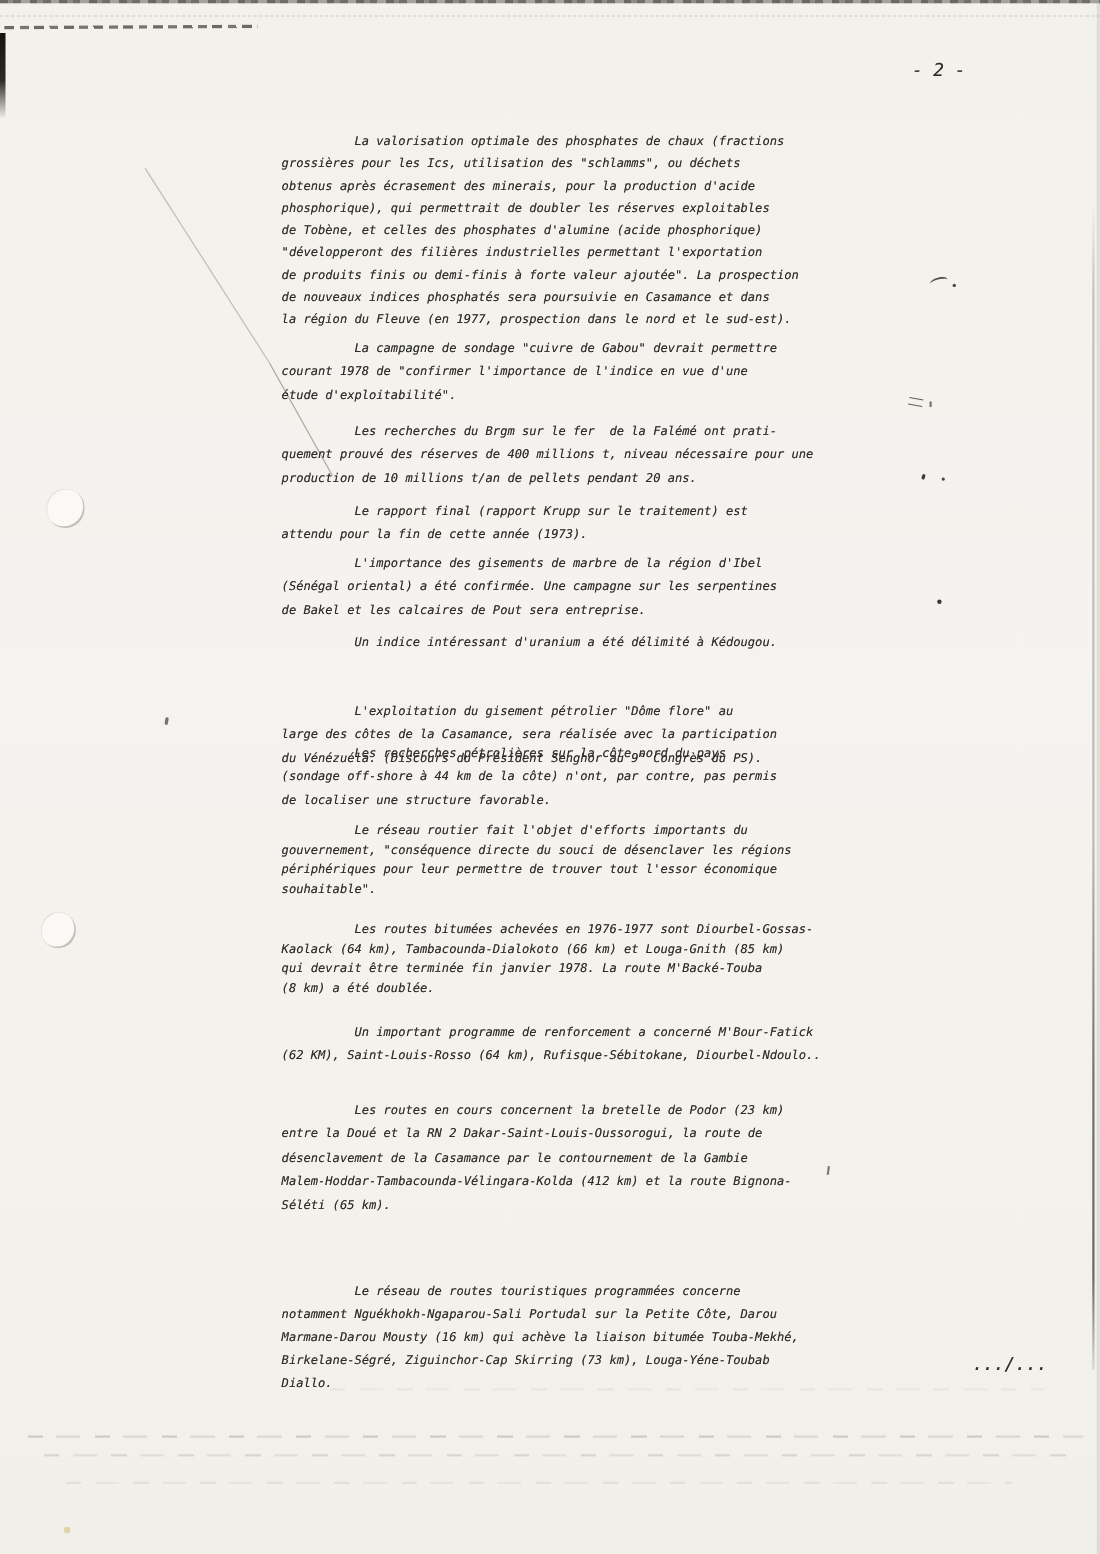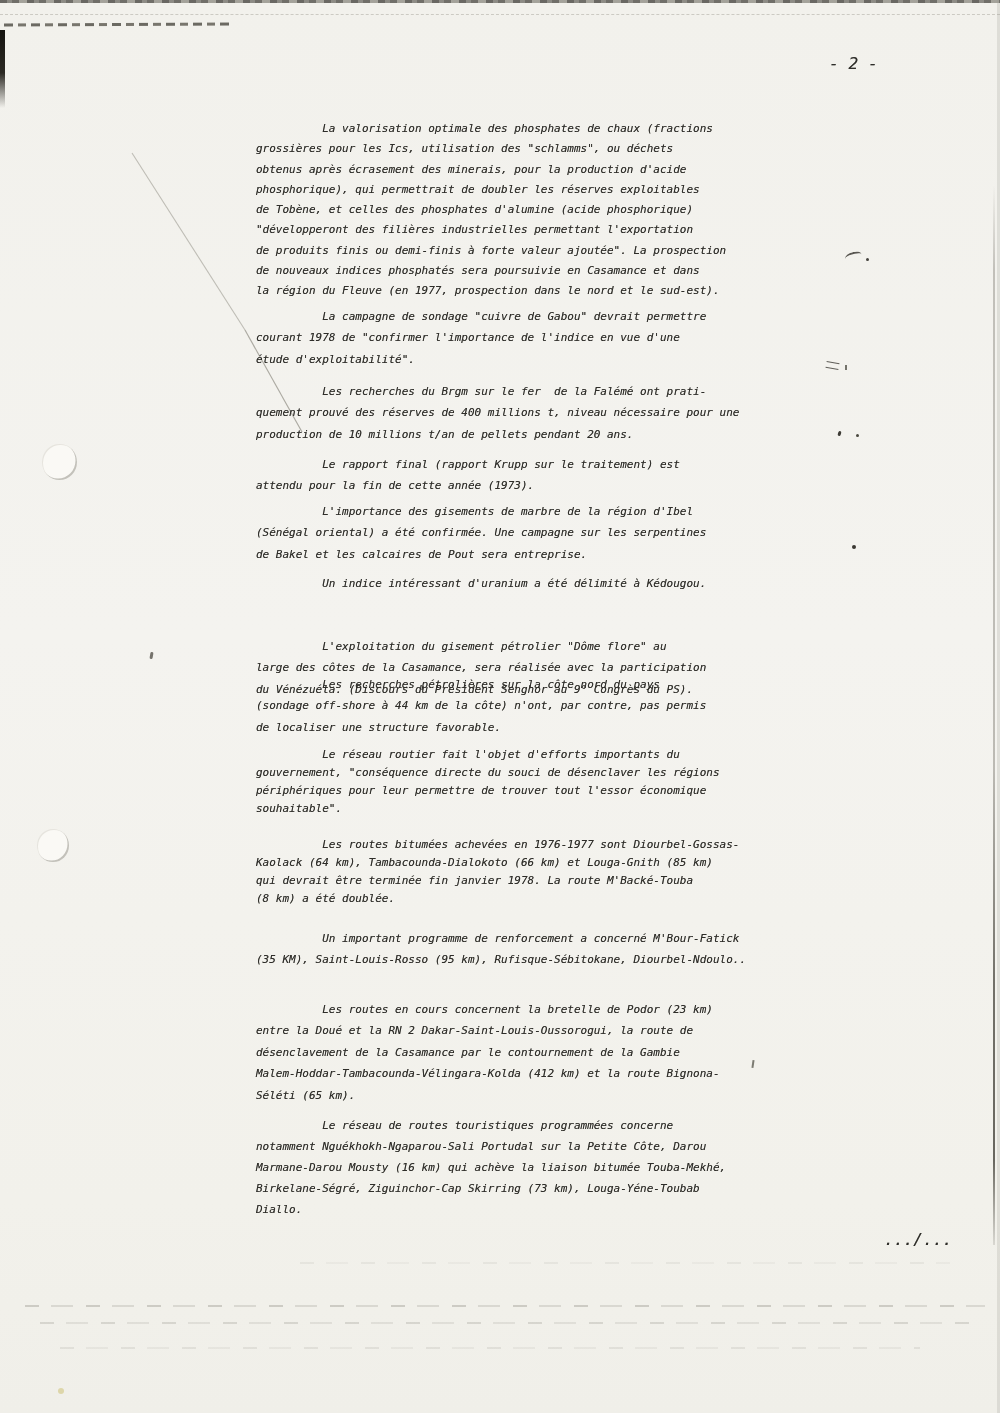--- a/index.html
+++ b/index.html
@@ -141,27 +141,27 @@
 de localiser une structure favorable.</div>
   <div class="para lh-med" style="top:746px">          Le réseau routier fait l'objet d'efforts importants du
 gouvernement, "conséquence directe du souci de désenclaver les régions
 périphériques pour leur permettre de trouver tout l'essor économique
 souhaitable".</div>
   <div class="para lh-med" style="top:836px">          Les routes bitumées achevées en 1976-1977 sont Diourbel-Gossas-
 Kaolack (64 km), Tambacounda-Dialokoto (66 km) et Louga-Gnith (85 km)
 qui devrait être terminée fin janvier 1978. La route M'Backé-Touba
 (8 km) a été doublée.</div>
   <div class="para" style="top:928px">          Un important programme de renforcement a concerné M'Bour-Fatick
-(35 KM), Saint-Louis-Rosso (95 km), Rufisque-Sébitokane, Diourbel-Ndoulo..</div>
+(62 KM), Saint-Louis-Rosso (64 km), Rufisque-Sébitokane, Diourbel-Ndoulo..</div>
   <div class="para" style="top:999px">          Les routes en cours concernent la bretelle de Podor (23 km)
 entre la Doué et la RN 2 Dakar-Saint-Louis-Oussorogui, la route de
 désenclavement de la Casamance par le contournement de la Gambie
 Malem-Hoddar-Tambacounda-Vélingara-Kolda (412 km) et la route Bignona-
 Séléti (65 km).</div>
-  <div class="para lh-med2" style="top:1116px">          Le réseau de routes touristiques programmées concerne
+  <div class="para lh-med2" style="top:1164px">          Le réseau de routes touristiques programmées concerne
 notamment Nguékhokh-Ngaparou-Sali Portudal sur la Petite Côte, Darou
 Marmane-Darou Mousty (16 km) qui achève la liaison bitumée Touba-Mekhé,
 Birkelane-Ségré, Ziguinchor-Cap Skirring (73 km), Louga-Yéne-Toubab
 Diallo.</div>
 
   <div class="continuation">.../...</div>
 
 </div>
 
 </body></html>

